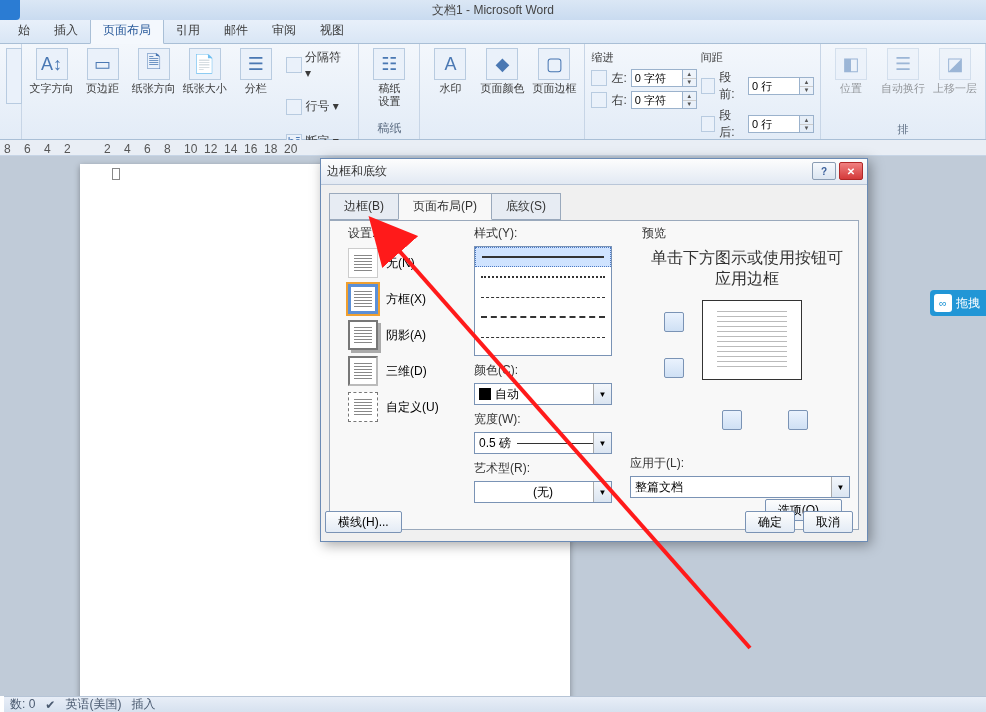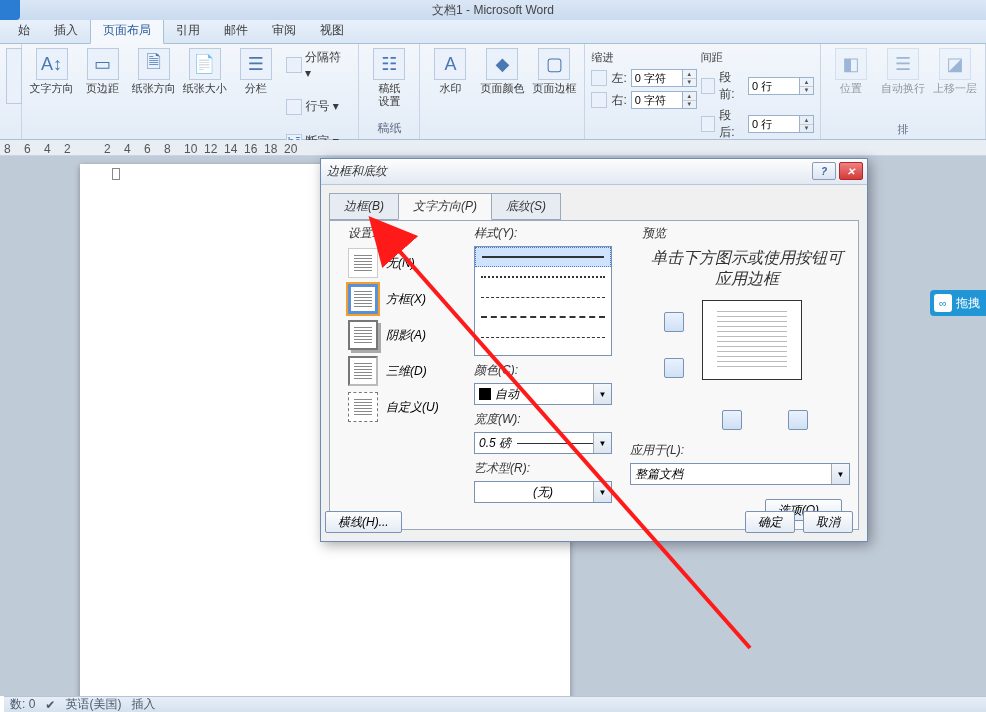--- a/index.html
+++ b/index.html
@@ -37,21 +37,21 @@
 .spin .arrows div:last-child{border:none;}
 
 
 .ruler { height:16px; background:#e9eef5; border-bottom:1px solid #c7d5e6; position:relative; color:#555; font-size:9px;}
 .ruler .tick { position:absolute; top:2px;}
 .doc-area { position:absolute; top:156px; left:0; right:0; bottom:16px; background:#c0cbd8; }
 .page { position:absolute; left:80px; top:8px; width:490px; height:680px; background:#fff; box-shadow: 0 2px 6px rgba(0,0,0,.35); }
 .page .margin-mark { position:absolute; left:32px; top:4px; width:8px; height:12px; border:1px solid #888;}
 
 
-.dialog { position:absolute; left:320px; top:158px; width:548px; height:384px; background:#f0f0f0; border:1px solid #6b8bb5; box-shadow: 3px 3px 12px rgba(0,0,0,.35); font-style: italic; }
+.dialog { position:absolute; left:320px; top:158px; width:548px; height:384px; background:#f0f0f0; border:1px solid #6b8bb5; box-shadow: 3px 3px 12px rgba(0,0,0,.35); }
 .dlg-title { height:26px; background: linear-gradient(#fdfdfd,#e2e9f3); border-bottom:1px solid #b9c6d8; display:flex; align-items:center; padding:0 6px; color:#333; position:relative;}
 .dlg-title .winbtns { position:absolute; right:4px; top:3px; display:flex; gap:3px;}
 .winbtn { width:24px; height:18px; border:1px solid #8a9cb3; border-radius:2px; display:flex;align-items:center;justify-content:center; font-size:10px; background:linear-gradient(#f6f9fd,#dbe5f1);}
 .winbtn.close { background:linear-gradient(#f08080,#d43a3a); color:#fff; border-color:#b02828; font-weight:bold;}
 .winbtn.help { font-weight:bold; color:#3a5f9b;}
 
 .dlg-tabs { display:flex; padding:8px 8px 0; gap:0;}
 .dlg-tab { padding:4px 14px; border:1px solid #9aa9bc; background:#e7ecf3; color:#333; cursor:pointer; margin-right:-1px; position:relative;}
 .dlg-tab.active { background:#f8f8f8; border-bottom:1px solid #f8f8f8; z-index:2;}
 .dlg-body { border:1px solid #9aa9bc; margin:0 8px 8px; background:#f8f8f8; height:310px; position:relative; padding:8px;}
@@ -86,21 +86,21 @@
 .preview-hint { text-align:center; font-size:16px; color:#333; width:200px; margin:6px auto 10px;}
 .preview-area { position:relative; width:210px; height:120px;}
 .preview-page { position:absolute; left:60px; top:0; width:100px; height:80px; border:1px solid #333; background:#fff; padding:10px 14px;}
 .preview-page .tlines { height:100%; background: repeating-linear-gradient(#bbb,#bbb 1px,transparent 1px,transparent 5px);}
 .edge-btn { width:20px; height:20px; border:1px solid #7a93b5; background:linear-gradient(#eaf2fd,#cfe0f4); cursor:pointer; position:absolute; border-radius:2px;}
 .edge-top { left:22px; top:12px;}
 .edge-bottom { left:22px; top:58px;}
 .edge-left { left:80px; top:110px;}
 .edge-right { left:146px; top:110px;}
 
-.apply-row { position:absolute; left:300px; top:221px;}
+.apply-row { position:absolute; left:300px; top:234px;}
 .apply-combo { width:220px; height:22px;}
 .options-btn, .hline-btn, .ok-btn, .cancel-btn { height:22px; border:1px solid #7a93b5; background:linear-gradient(#fdfdfd,#e3ebf5); padding:0 12px; cursor:pointer; display:inline-flex; align-items:center; border-radius:2px;}
 .hline-btn { position:absolute; left:4px; bottom:8px;}
 .options-btn { position:absolute; right:16px; top:278px;}
 .dlg-footer { position:absolute; right:14px; bottom:8px; display:flex; gap:8px;}
 
 
 .arrow-svg { position:absolute; left:320px; top:158px; width:548px; height:540px; pointer-events:none; }
 
 
@@ -316,21 +316,21 @@
 <div class="dialog">
   <div class="dlg-title">
     <span>边框和底纹</span>
     <div class="winbtns">
       <div class="winbtn help">?</div>
       <div class="winbtn close">✕</div>
     </div>
   </div>
   <div class="dlg-tabs">
     <div class="dlg-tab">边框(B)</div>
-    <div class="dlg-tab active">文字方向(P)</div>
+    <div class="dlg-tab active">页面布局(P)</div>
     <div class="dlg-tab">底纹(S)</div>
   </div>
   <div class="dlg-body">
 
     <div class="col" style="left:6px; top:4px; width:120px;">
       <div class="section-label">设置:</div>
       <div class="setting-opt">
         <div class="thumb nonebox">
             <div class="lines"></div>
           </div>

